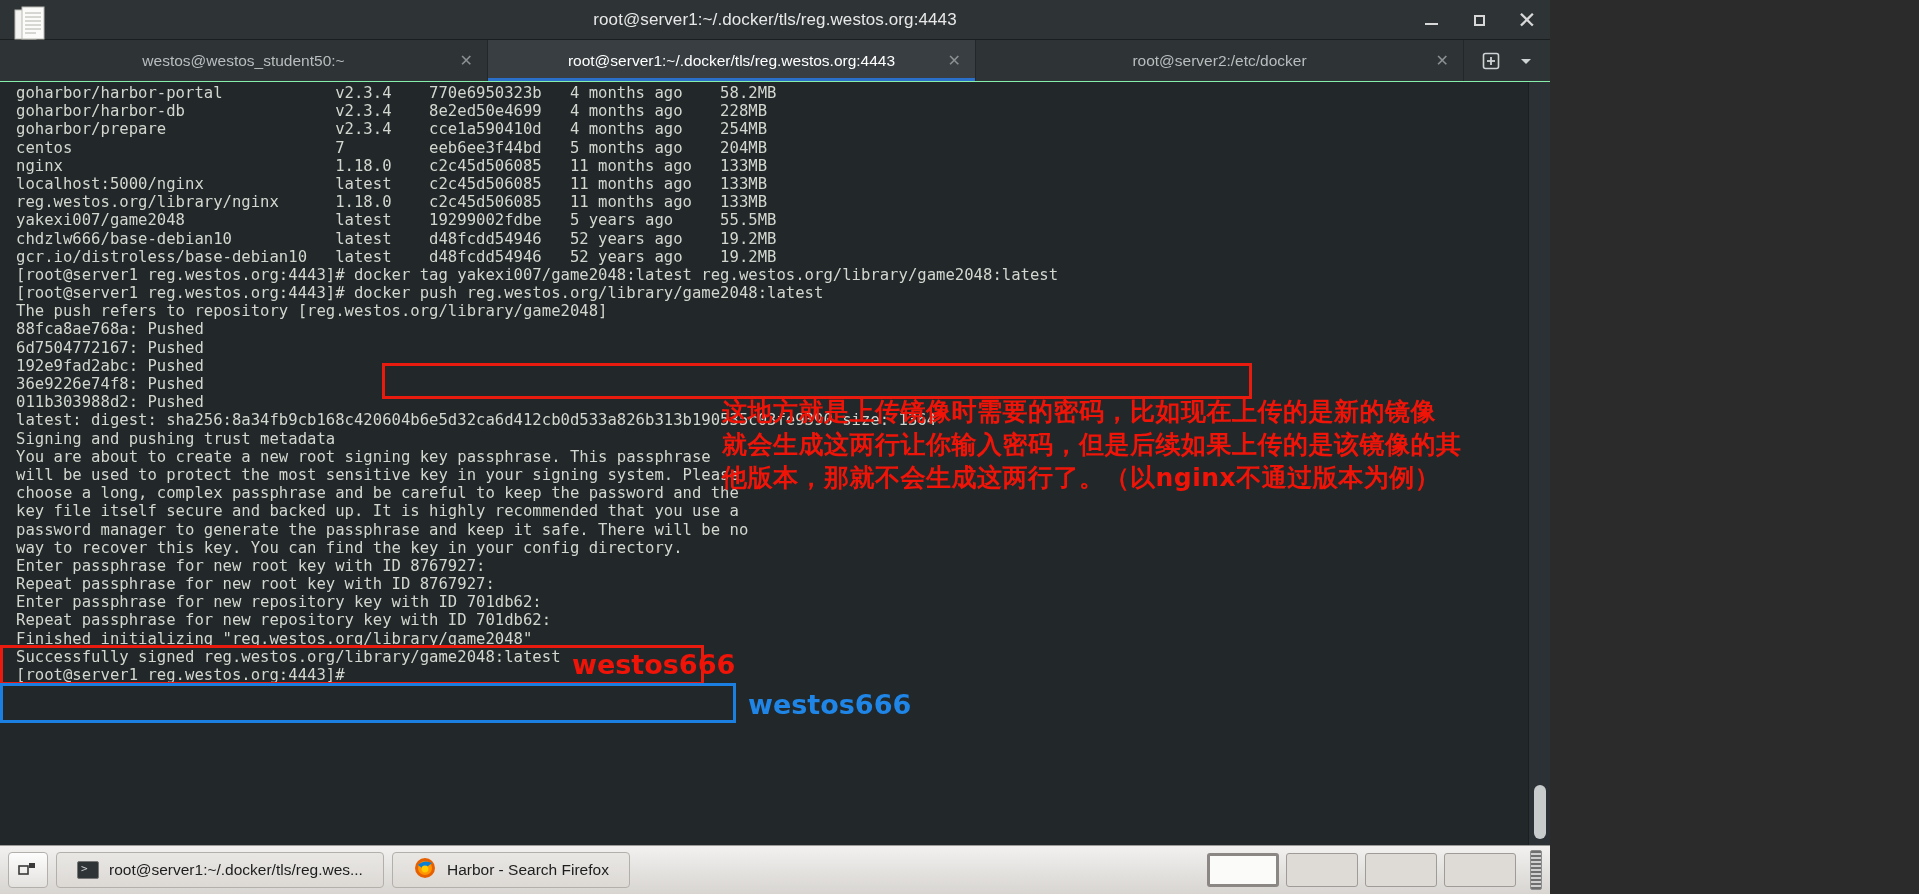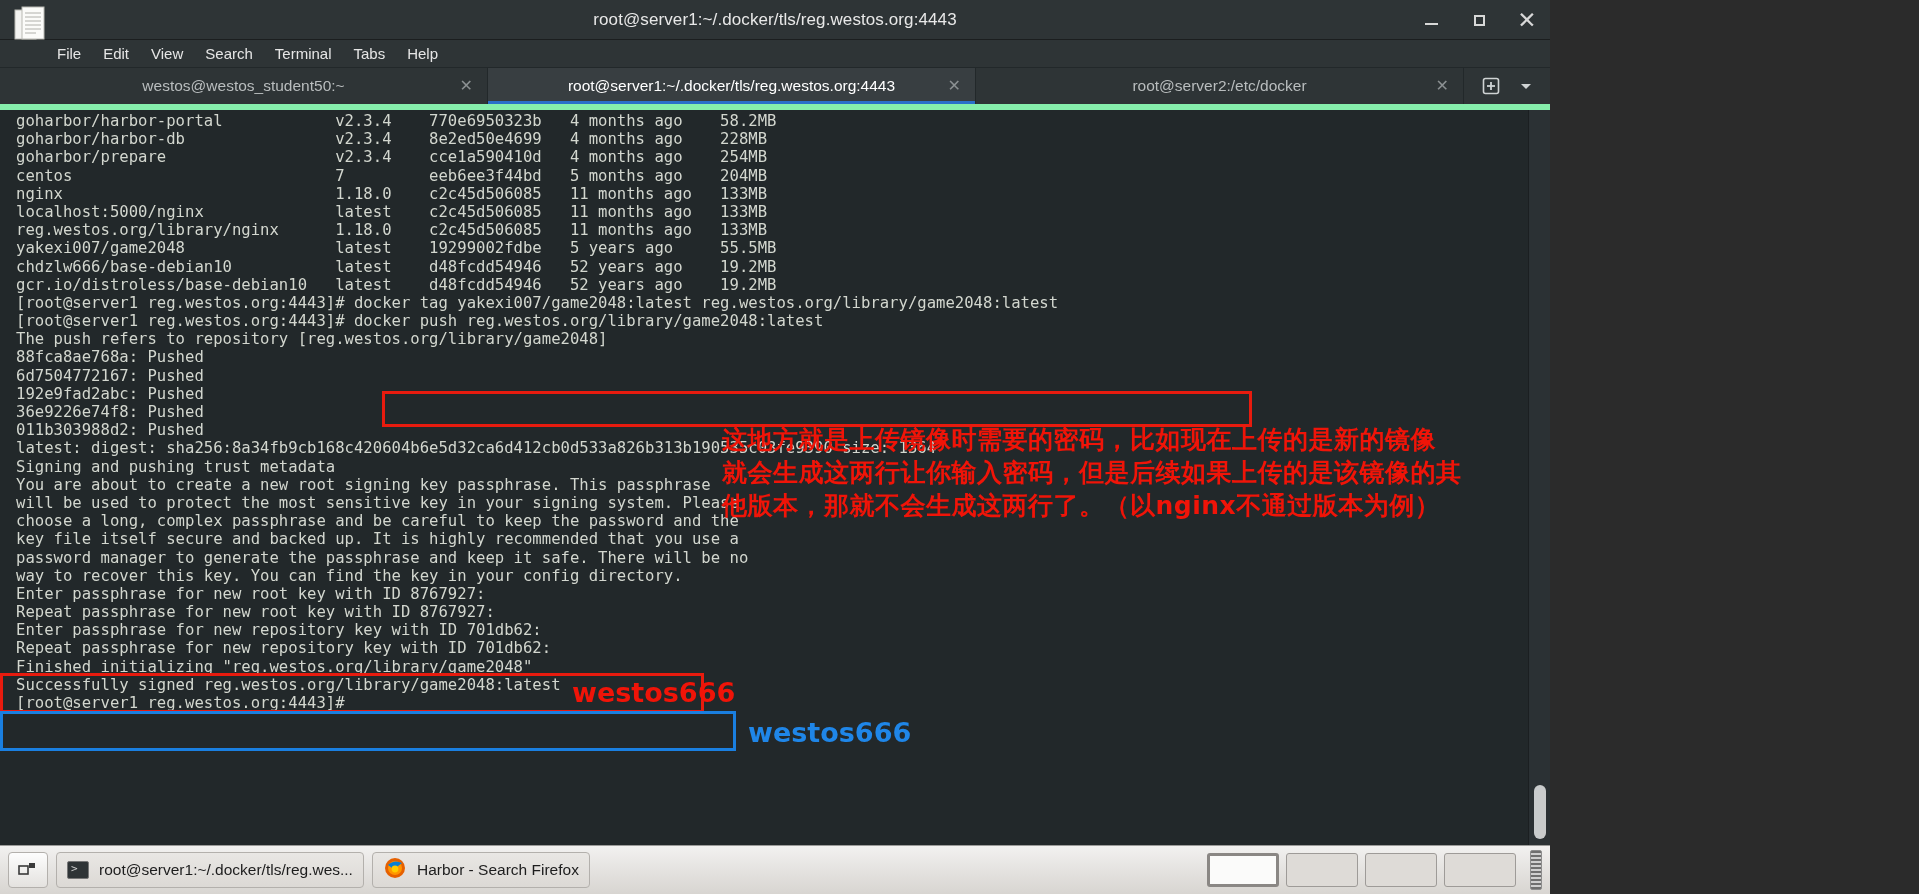--- a/index.html
+++ b/index.html
@@ -83,21 +83,21 @@
     z-index: 30;
   }
 
   
   .tabbar {
     height: 42px;
     background: #2e3436;
     display: flex;
     align-items: stretch;
     flex: 0 0 42px;
-    border-bottom: 6px solid #86efac;
+    border-bottom: 1px solid #86efac;
   }
   .tab {
     position: relative;
     display: flex;
     align-items: center;
     justify-content: center;
     min-width: 100px;
     padding: 0 18px 0 18px;
     cursor: pointer;
     border-right: 1px solid #22282a;
@@ -227,21 +227,21 @@
   }
   .tb-btn.square { width: 40px; justify-content: center; padding: 0; }
   .tb-win {
     height: 36px;
     border: 1px solid #b3b0ac;
     border-radius: 4px;
     background: linear-gradient(to bottom, #e9e7e4, #dcd9d5);
     display: flex;
     align-items: center;
     gap: 10px;
-    padding: 0 10px;
+    padding: 0 20px;
     cursor: pointer;
     color: #1d1d1d;
     font-size: 15.5px;
     white-space: nowrap;
   }
   .tb-spacer { flex: 1 1 auto; }
   .workspaces {
     display: flex;
     gap: 7px;
     align-items: center;
@@ -302,30 +302,20 @@
         <line x1="11" y1="7" x2="27" y2="7"></line>
         <line x1="11" y1="11" x2="27" y2="11"></line>
         <line x1="11" y1="15" x2="27" y2="15"></line>
         <line x1="11" y1="19" x2="27" y2="19"></line>
         <line x1="11" y1="23" x2="27" y2="23"></line>
         <line x1="11" y1="27" x2="22" y2="27"></line>
       </g>
     </svg>
   </div>
 
-  <div class="menubar">
-    <div style="width:38px"></div>
-    <div class="menu-item">File</div>
-    <div class="menu-item">Edit</div>
-    <div class="menu-item">View</div>
-    <div class="menu-item">Search</div>
-    <div class="menu-item">Terminal</div>
-    <div class="menu-item">Tabs</div>
-    <div class="menu-item">Help</div>
-  </div>
 
   <div class="tabbar">
     <div class="tab inactive">
       <span class="tab-label">westos@westos_student50:~</span>
       <span class="tab-close">✕</span>
     </div>
     <div class="tab active">
       <span class="tab-label">root@server1:~/.docker/tls/reg.westos.org:4443</span>
       <span class="tab-close">✕</span>
     </div>

